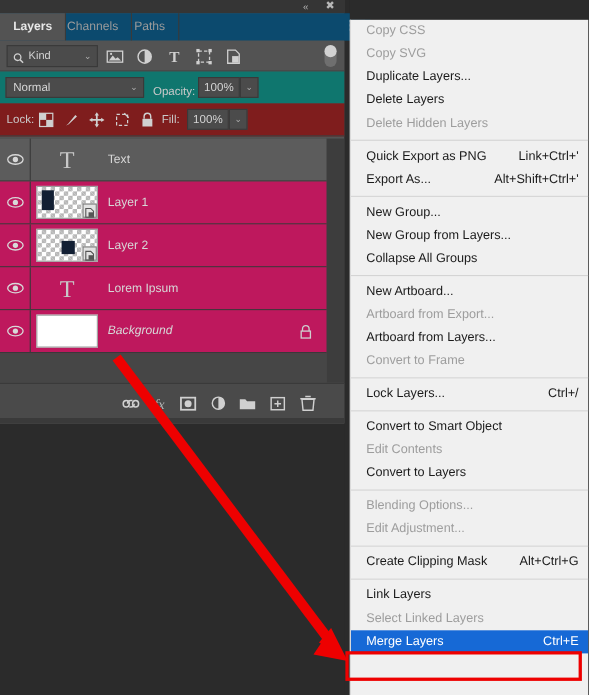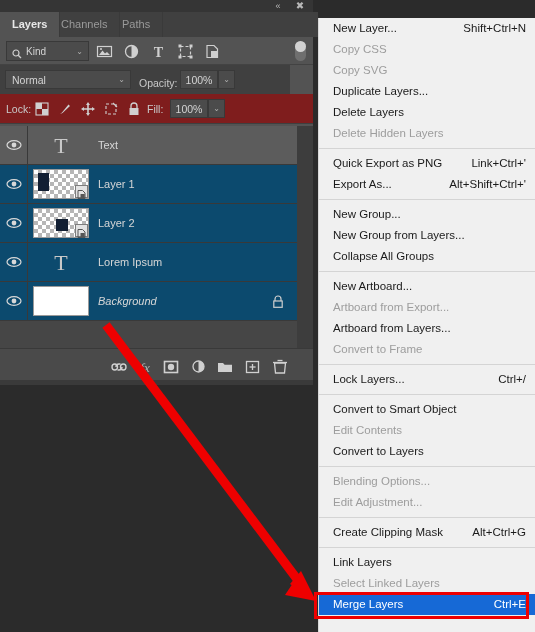--- a/index.html
+++ b/index.html
@@ -28,21 +28,21 @@
   }
   #close-icon{
     position:absolute; right:6px; top:0px; width:14px; height:12px;
     color:#b8b8b8; font-size:10px; line-height:12px; text-align:center;
     cursor:pointer;
   }
 
   
   #tabbar{
     position:absolute; left:0; top:12px; width:337px; height:25px;
-    background:#404040;
+    background:#0c4a6e;
     text-decoration:underline;
   }
   .tab{
     position:absolute; top:0; height:25px; line-height:25px;
     font-size:11px; color:#9a9a9a; padding:0 12px;
     border-right:1px solid #3a3a3a;
     cursor:pointer; white-space:nowrap;
   }
   .tab.active{ background:#535353; color:#e8e8e8; font-weight:bold; }
   #panel-menu-icon{
@@ -72,22 +72,22 @@
     position:absolute; right:7px; top:4px; width:11px; height:20px;
     border-radius:6px; background:#6f6f6f; cursor:pointer;
   }
   #lock-alpha-toggle::after{
     content:""; position:absolute; left:0; top:0; width:11px; height:11px;
     border-radius:50%; background:#d2d2d2;
   }
 
   
   #blend-row{
-    position:absolute; left:0; top:65px; width:290px; height:29px;
-    background:#404040;
+    position:absolute; left:0; top:65px; width:313px; height:29px;
+    background:#0f766e;
   }
   #blend-select{
     position:absolute; left:5px; top:5px; width:126px; height:19px;
     background:#4b4b4b; border:1px solid #393939;
     font-size:10.5px; color:#d4d4d4; line-height:18px; padding-left:6px;
     cursor:pointer;
   }
   #blend-select .cv{ position:absolute; right:5px; top:0; font-size:8px; color:#b0b0b0;}
   #opacity-label{ position:absolute; left:139px; top:12px; font-size:10.5px; color:#c9c9c9;}
   #opacity-field{
@@ -120,21 +120,21 @@
     font-size:8px; line-height:18px; text-align:center; cursor:pointer;
   }
 
   
   #layer-list{
     position:absolute; left:0; top:126px; width:297px; height:222px;
     background:#464646;
   }
   .layer-row{
     position:relative; height:39px; width:297px;
-    border-bottom:1px solid #393939; background:#0c4a6e; cursor:pointer;
+    border-bottom:1px solid #393939; background:#be185d; cursor:pointer;
   }
   .layer-row.selected{ background:#5c5c5c; }
   .eye-cell{
     position:absolute; left:0; top:0; width:28px; height:38px;
     border-right:1px solid #393939; cursor:pointer;
   }
   .eye-cell svg{ position:absolute; left:6px; top:13px; }
   .thumb{
     position:absolute; left:33px; top:4px; width:56px; height:30px;
   }
@@ -490,21 +490,20 @@
             <line x1="8.5" y1="3.5" x2="13.5" y2="3.5" stroke="#d0d0d0" stroke-width="1.3"></line>
           </svg>
       </div>
       <div id="panel-grip"></div>
     </div>
     <div id="panel-bottom-edge"></div>
   </div>
 
   <div id="ctx-top-dark"></div>
   <div id="ctxmenu">
-      <div class="mi"><span>New Layer...</span><span class="sc">Shift+Ctrl+N</span></div>
       <div class="mi disabled"><span>Copy CSS</span></div>
       <div class="mi disabled"><span>Copy SVG</span></div>
       <div class="mi"><span>Duplicate Layers...</span></div>
       <div class="mi"><span>Delete Layers</span></div>
       <div class="mi disabled"><span>Delete Hidden Layers</span></div>
       <div class="sep"></div>
       <div class="mi"><span>Quick Export as PNG</span><span class="sc">Link+Ctrl+'</span></div>
       <div class="mi"><span>Export As...</span><span class="sc">Alt+Shift+Ctrl+'</span></div>
       <div class="sep"></div>
       <div class="mi"><span>New Group...</span></div>

